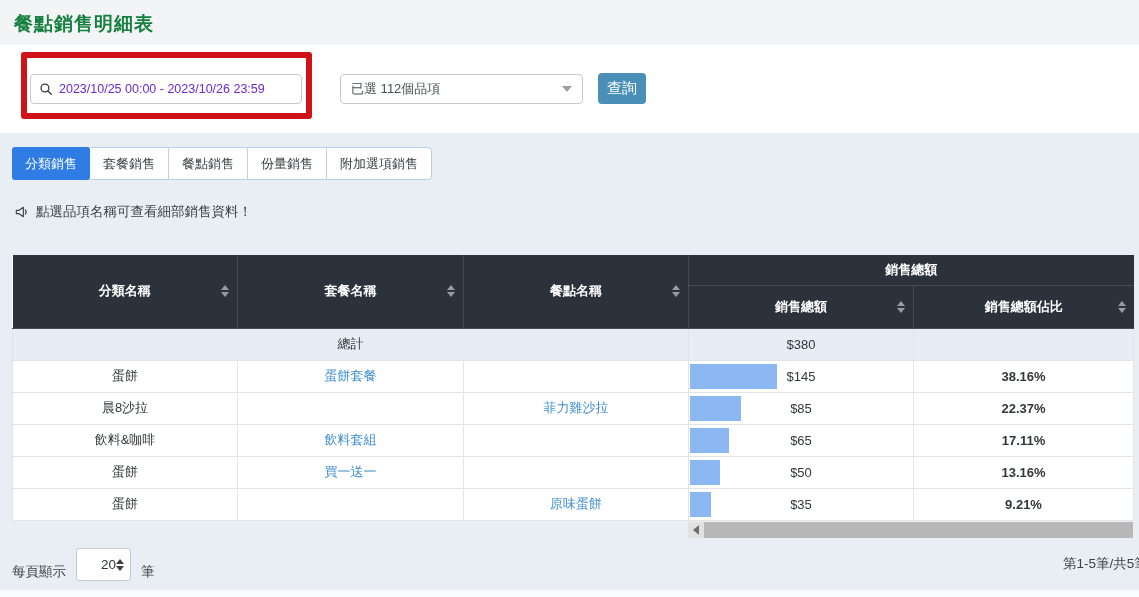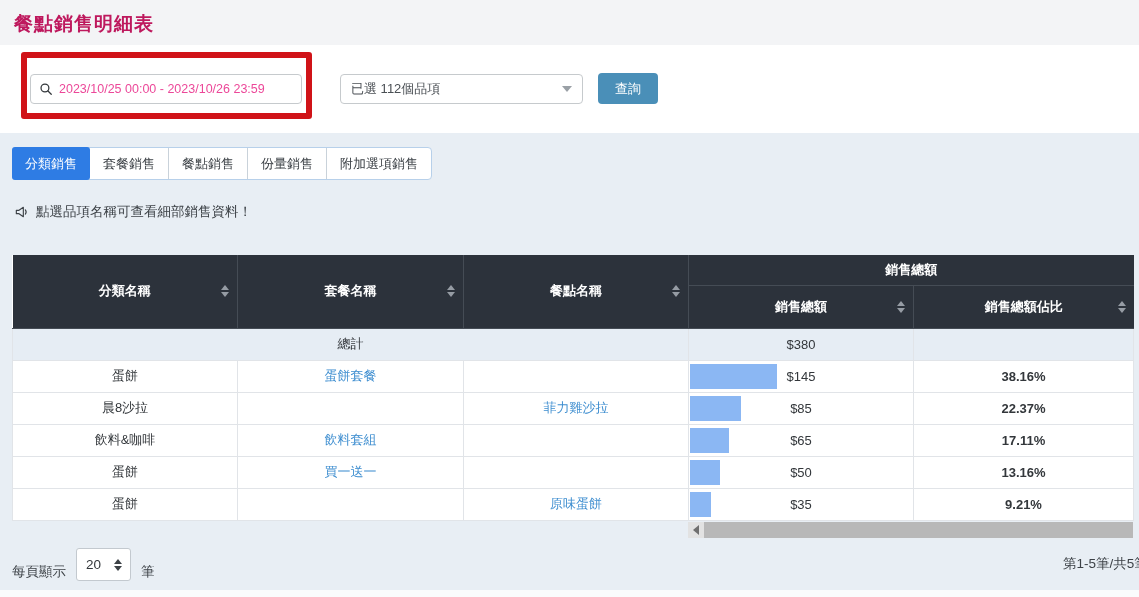--- a/index.html
+++ b/index.html
@@ -3,41 +3,41 @@
 <meta charset="utf-8">
 <style>
   * { margin:0; padding:0; box-sizing:border-box; }
   html,body { width:1139px; height:597px; overflow:hidden; }
   body {
     font-family:"Liberation Sans","DejaVu Sans",sans-serif;
     position:relative; background:#e8eef4; color:#3c4146;
   }
   
   .top-band { position:absolute; left:0; top:0; width:1139px; height:45px; background:#f3f4f6; }
-  .page-title { position:absolute; left:14px; top:11px; font-size:19px; font-weight:bold; color:#be185d; letter-spacing:1px; }
+  .page-title { position:absolute; left:14px; top:11px; font-size:19px; font-weight:bold; color:#15803d; letter-spacing:1px; }
 
   
   .filter-card { position:absolute; left:0; top:45px; width:1139px; height:88px; background:#ffffff; }
   .annotation-box { position:absolute; left:21px; top:7px; width:291px; height:67px; border:6px solid #d01318; border-radius:3px; }
   .date-input {
     position:absolute; left:30px; top:29px; width:272px; height:30px;
     background:#fff; border:1px solid #c6cacd; border-radius:4px;
     display:flex; align-items:center; padding:0 8px; gap:6px; cursor:pointer;
   }
-  .date-input .txt { font-size:12.5px; color:#ec4899; white-space:nowrap; }
+  .date-input .txt { font-size:12.5px; color:#6d28d9; white-space:nowrap; }
   .dropdown {
     position:absolute; left:340px; top:29px; width:243px; height:30px;
     background:#fff; border:1px solid #c6cacd; border-radius:4px;
     display:flex; align-items:center; padding:0 10px; font-size:13px; color:#4a4f54; cursor:pointer;justify-content:space-between;
   }
   .dropdown .caret { margin-left:auto; width:0; height:0; border-left:5px solid transparent; border-right:5px solid transparent; border-top:6px solid #9aa0a6; }
   .query-btn {
     position:absolute; left:598px; top:28px; height:31px; min-width:42px;
     background:#4a8fb8; color:#fff; border:none; border-radius:4px;
-    font-size:13px; padding:0 17px; cursor:pointer; font-family:inherit;
+    font-size:15px; padding:0 9px; cursor:pointer; font-family:inherit;
   }
 
   
   .content { position:absolute; left:0; top:133px; width:1139px; height:464px; background:#e8eef4; }
 
   
   .tabs { position:absolute; left:12px; top:14px; display:inline-flex; background:#fff; border:1px solid #b7d0ea; border-radius:4px; }
   .tab { height:31px; line-height:31px; padding:0 13px; font-size:13px; color:#3c4146; cursor:pointer; border-right:1px solid #c9d2da; white-space:nowrap; }
   .tab:last-child { border-right:none; }
   .tab.active { background:#2e7ce4; color:#ffffff; border-radius:3px; border-right:none; margin:-1px 0 -1px -1px; height:33px; line-height:33px; }
@@ -70,21 +70,21 @@
   .amount-cell .val { position:relative; z-index:1; }
 
   
   .hscrollbar { position:absolute; left:688px; top:389px; width:445px; height:16px; background:#e2e2e2; display:flex; align-items:center; }
   .hscroll-arrow { width:16px; height:16px; display:flex; align-items:center; justify-content:center; cursor:pointer; }
   .hscroll-arrow i { width:0; height:0; border-top:5px solid transparent; border-bottom:5px solid transparent; border-right:6px solid #6f6f6f; }
   .hscroll-thumb { flex:1; height:16px; background:#b8b8b8; cursor:pointer; }
 
   
   .page-size-wrap { position:absolute; left:12px; top:415px; display:flex; align-items:flex-end; gap:10px; font-size:13.5px; color:#3c4146; }
-  .page-size-select { width:55px; height:33px; background:#fff; border:1px solid #c3c9cf; border-radius:3px; display:flex; align-items:center; padding:0 8px 0 9px; cursor:pointer; }
+  .page-size-select { width:55px; height:33px; background:#fff; border:1px solid #c3c9cf; border-radius:3px; display:flex; align-items:center; padding:0 8px 0 24px; cursor:pointer; }
   .page-size-select .num { font-size:13.5px; color:#33373b; }
   .stepper { margin-left:auto; display:flex; flex-direction:column; gap:2px; }
   .stepper i { display:block; width:0; height:0; }
   .stepper .up   { border-left:4px solid transparent; border-right:4px solid transparent; border-bottom:5px solid #3c4146; }
   .stepper .down { border-left:4px solid transparent; border-right:4px solid transparent; border-top:5px solid #3c4146; }
   .range-info { position:absolute; left:1063px; top:422px; font-size:13.5px; color:#3c4146; white-space:nowrap; }
   .bottom-strip { position:absolute; left:0; bottom:0; width:1139px; height:7px; background:#fafbfc; }
 </style>
 </head>
 <body>

